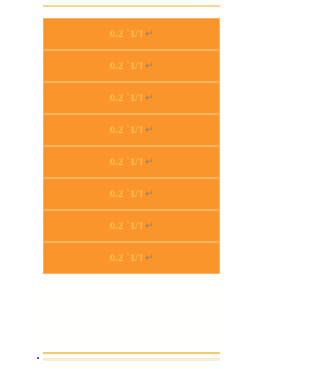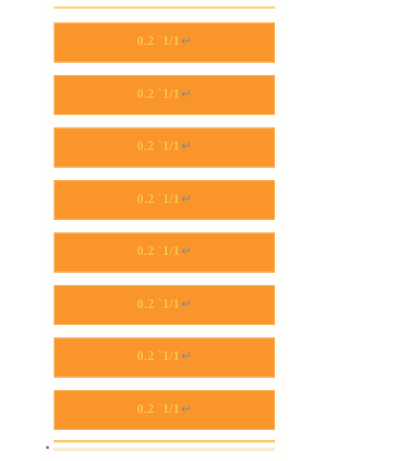--- a/index.html
+++ b/index.html
@@ -56,21 +56,20 @@
     position: absolute;
     left: 43px;
     top: 18px;
     width: 177px;
   }
 
   .bar {
     position: relative;
     width: 177px;
     height: 32px;
-    margin-bottom: 10px;
     background: #f9952a;
     box-shadow: inset 0 0 0 1px #fbb25c;
     display: flex;
     align-items: center;
     justify-content: center;
   }
 
   .bar-label {
     font-size: 10.5px;
     font-weight: bold;

